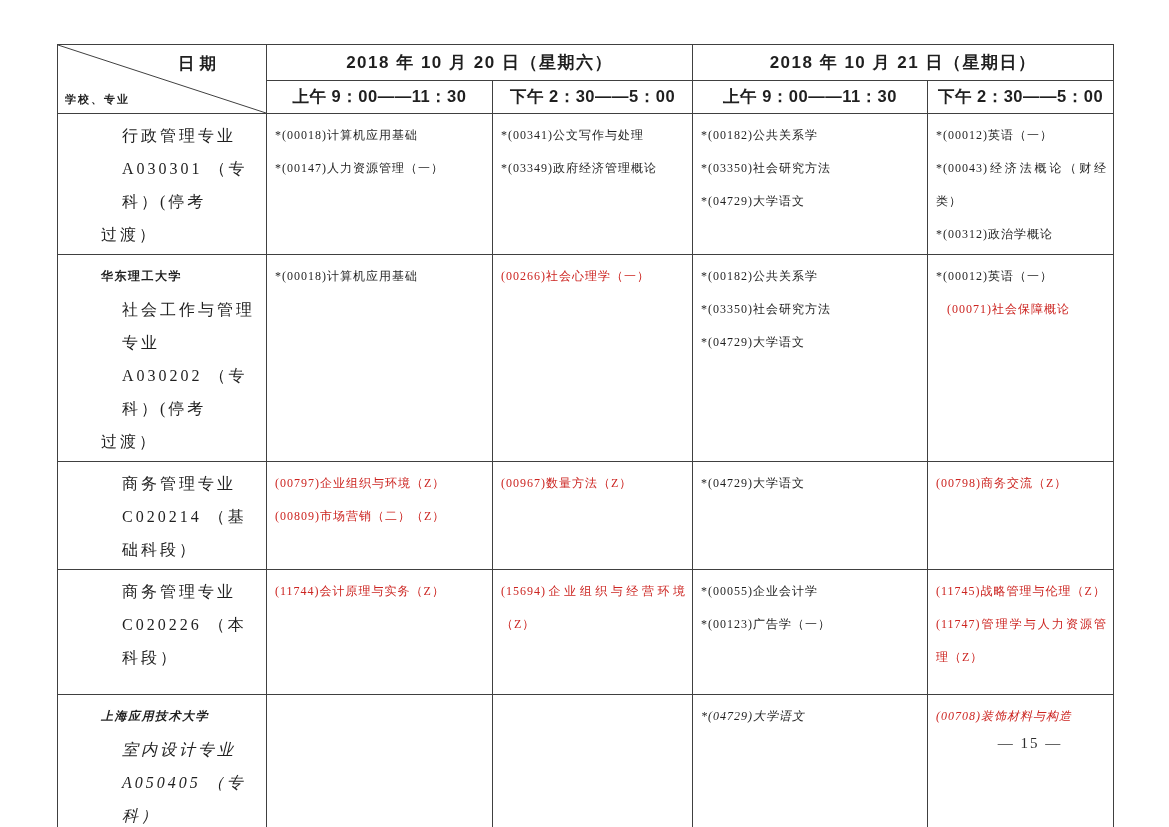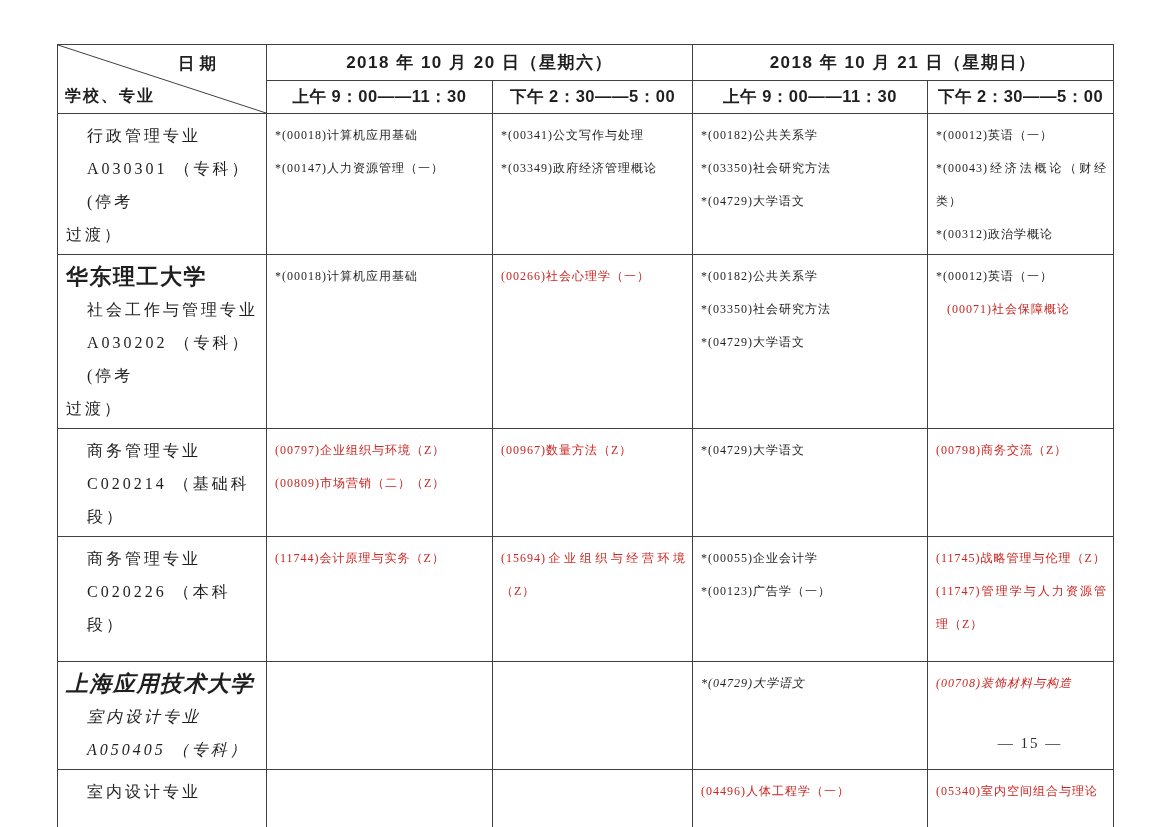--- a/index.html
+++ b/index.html
@@ -15,33 +15,33 @@
   thead th {
     font-family:"Liberation Sans","DejaVu Sans",sans-serif;
     font-weight:bold; text-align:center; vertical-align:middle;
     padding:2px;
   }
   tr.r-date th { height:36px; font-size:17px; letter-spacing:1.5px; }
   tr.r-time th { height:33px; font-size:16.5px; letter-spacing:0.5px; }
   th.diag-cell { position:relative; padding:0; }
   svg.diag { position:absolute; left:0; top:0; width:100%; height:100%; display:block; }
   .diag-top  { position:absolute; top:8px;  left:120px; font-size:16.5px; letter-spacing:5px; }
-  .diag-bot  { position:absolute; bottom:6px; left:7px;  font-size:16px; letter-spacing:2px; }
+  .diag-bot  { position:absolute; bottom:6px; left:7px;  font-size:11px; letter-spacing:2px; }
   tbody td { vertical-align:top; padding:5px 6px 3px 8px; overflow:hidden; }
   tbody tr:nth-child(1){ height:130px; }
   tbody tr:nth-child(2){ height:131px; }
   tbody tr:nth-child(3){ height:68px;  }
   tbody tr:nth-child(4){ height:125px; }
   tbody tr:nth-child(5){ height:92px;font-style:italic;  }
   tbody tr:nth-child(6){ height:74px;  }
-  .lbl-line { line-height:33px; font-size:16px; letter-spacing:3px; }
+  .lbl-line { line-height:33px; font-size:16px; letter-spacing:3px;margin-left:35px; }
   .lbl-line.ind { padding-left:21px; }
   .lbl-line.school {
     font-family:"Liberation Sans","DejaVu Sans",sans-serif;
-    font-weight:bold; font-size:22px; letter-spacing:1.5px; padding-left:0;
+    font-weight:bold; font-size:12px; letter-spacing:1.5px; padding-left:0;
   }
   .exam { line-height:33px; font-size:12px; letter-spacing:1px; text-align:justify; }
   .exam.red { color:var(--red); }
   .exam.ind1 { padding-left:11px; }
   .pagenum {
     position:absolute; left:988px; top:735px; width:84px; text-align:center;
     font-size:15px; letter-spacing:2px; color:#2e2e2e;
   }
 </style>
 </head>

